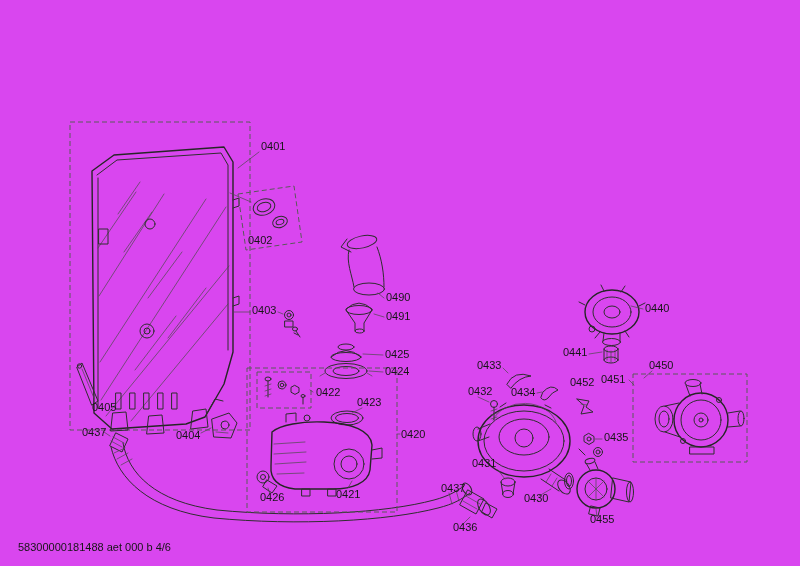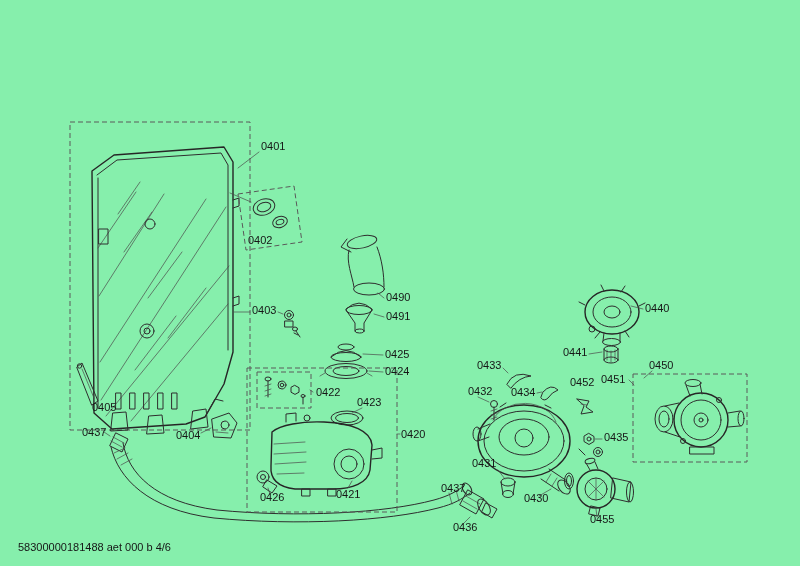--- a/index.html
+++ b/index.html
@@ -1,16 +1,16 @@
 <!DOCTYPE html>
 <html><head>
 <meta charset="utf-8">
 <style>
   html,body{margin:0;padding:0;background:#e9e9e9;}
-  .page{position:relative;width:800px;height:566px;background:#86efac;overflow:hidden;
+  .page{position:relative;width:800px;height:566px;background:#d946ef;overflow:hidden;
         font-family:"Liberation Sans",sans-serif;}
   svg{position:absolute;left:0;top:0;}
   .ln   {fill:none;stroke:#2e2e2e;stroke-width:1;stroke-linecap:round;stroke-linejoin:round;}
   .ln2  {fill:none;stroke:#262626;stroke-width:1.4;stroke-linecap:round;stroke-linejoin:round;}
   .thin {fill:none;stroke:#4a4a4a;stroke-width:0.7;stroke-linecap:round;}
   .dash {fill:none;stroke:#5a5a5a;stroke-width:1;stroke-dasharray:5 3;}
   .lbl  {fill:#161616;stroke:none;font:11px "Liberation Sans",sans-serif;}
   .foot {fill:#161616;stroke:none;font:11px "Liberation Sans",sans-serif;}
 </style>
 </head>

